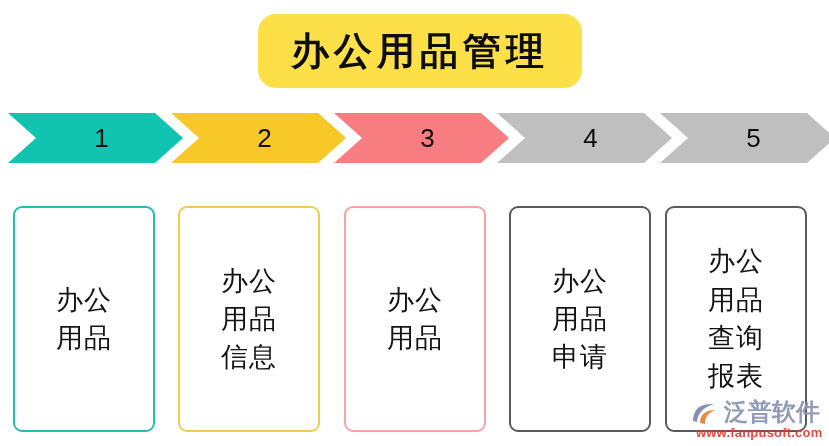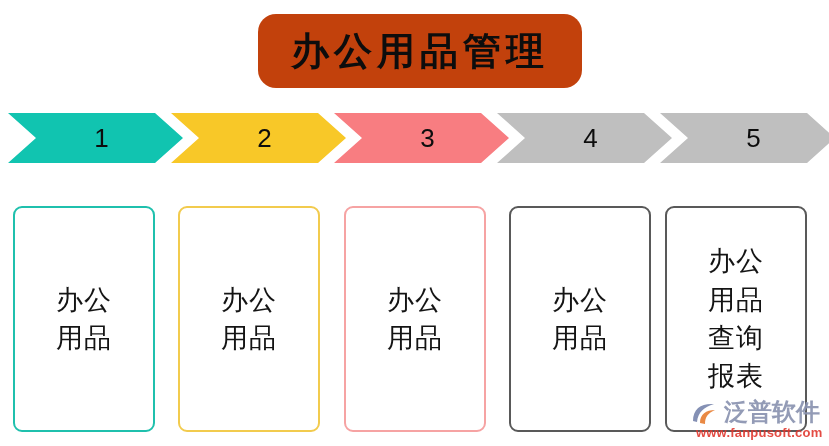--- a/index.html
+++ b/index.html
@@ -122,21 +122,21 @@
     color: #e0382f;
     letter-spacing: 0.2px;
     line-height: 15px;
     white-space: nowrap;
     opacity: 0.9;
   }
 </style>
 </head>
 <body>
 
-<div id="title-banner" style="background: #c2410c;">
+<div id="title-banner" style="background: #fde047;">
   <span id="title-text" style="color: rgb(13, 13, 13);">办公用品管理</span>
 </div>
 
 <div id="step-band">
 
   <div class="chevron" style="left: 8px; width: 175px; background: rgb(17, 196, 176);">
     <span class="chevron-num">1</span>
   </div>
 
   <div class="chevron" style="left: 171px; width: 175px; background: rgb(248, 200, 40);">
@@ -158,30 +158,32 @@
 </div>
 
 <div class="card" style="left: 13px; width: 142px; border-color: rgb(31, 192, 173);">
   <span class="card-line">办公</span>
   <span class="card-line">用品</span>
 </div>
 
 <div class="card" style="left: 178px; width: 142px; border-color: rgb(242, 203, 78);">
   <span class="card-line">办公</span>
   <span class="card-line">用品</span>
+  <span class="card-line">信息</span>
 </div>
 
 <div class="card" style="left: 344px; width: 142px; border-color: rgb(246, 163, 163);">
   <span class="card-line">办公</span>
   <span class="card-line">用品</span>
 </div>
 
 <div class="card" style="left: 509px; width: 142px; border-color: rgb(89, 89, 89);">
   <span class="card-line">办公</span>
   <span class="card-line">用品</span>
+  <span class="card-line">申请</span>
 </div>
 
 <div class="card" style="left: 665px; width: 142px; border-color: rgb(89, 89, 89);">
   <span class="card-line">办公</span>
   <span class="card-line">用品</span>
   <span class="card-line">查询</span>
   <span class="card-line">报表</span>
 </div>
 
 <div id="watermark">

